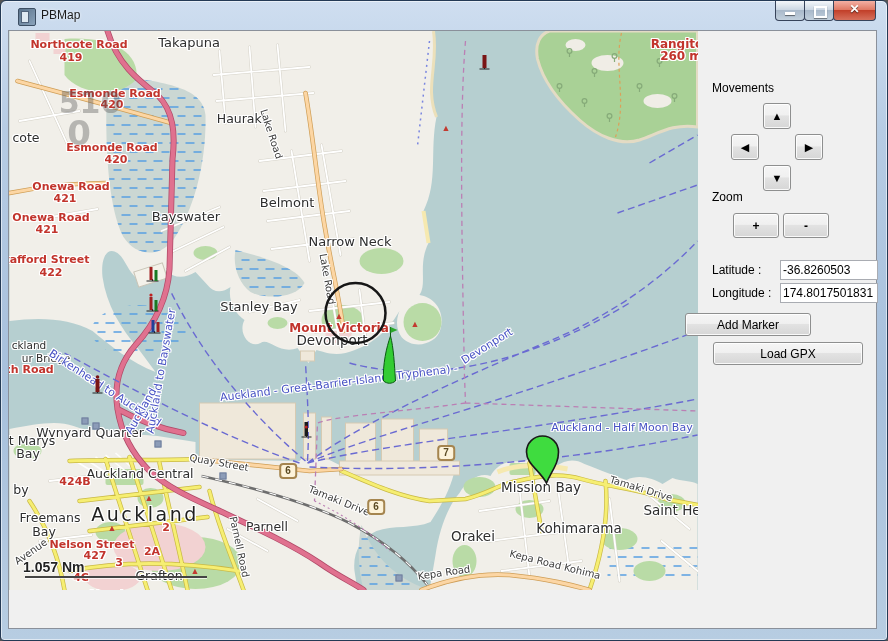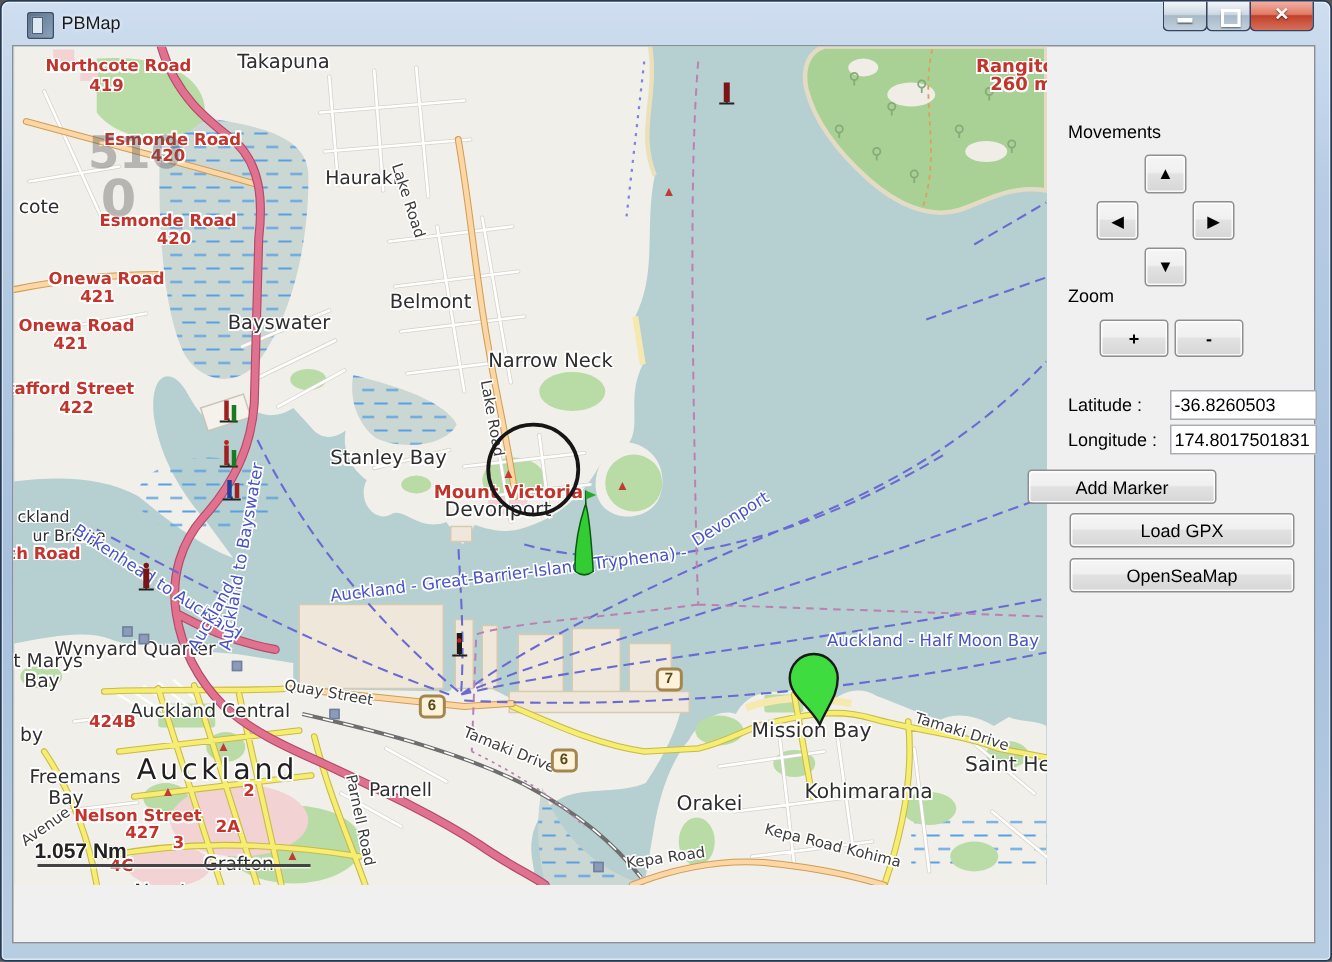--- a/index.html
+++ b/index.html
@@ -248,21 +248,21 @@
         <path class="bnd" d="M456,10 C450,80 452,200 455,345 L456,372 M456,372 L688,380
           M456,372 C400,380 330,384 308,392 L305,470"></path>
         <path d="M305,470 C330,482 360,500 380,520" stroke="#bb7fb4" stroke-width="1.1" stroke-dasharray="2,3" fill="none"></path>
       </svg>
 
       <div id="labels">
           <div class="ml place" style="left: 180px; top: 11px; transform: translate(-50%, -50%) rotate(0deg);">Takapuna</div>
           <div class="ml place" style="left: 232px; top: 88px; font-size: 12.5px; transform: translate(-50%, -50%) rotate(0deg);">Hauraki</div>
           <div class="ml place" style="left: 177px; top: 185px; transform: translate(-50%, -50%) rotate(0deg);">Bayswater</div>
           <div class="ml place" style="left: 278px; top: 171px; transform: translate(-50%, -50%) rotate(0deg);">Belmont</div>
-          <div class="ml place" style="left: 358px; top: 210px; transform: translate(-50%, -50%) rotate(0deg);">Narrow Neck</div>
+          <div class="ml place" style="left: 341px; top: 210px; transform: translate(-50%, -50%) rotate(0deg);">Narrow Neck</div>
           <div class="ml place" style="left: 250px; top: 275px; transform: translate(-50%, -50%) rotate(0deg);">Stanley Bay</div>
           <div class="ml place" style="left: 323px; top: 310px; font-size: 13.5px; transform: translate(-50%, -50%) rotate(0deg);">Devonport</div>
           <div class="ml place" style="left: 81px; top: 402px; font-size: 12.5px; transform: translate(-50%, -50%) rotate(0deg);">Wynyard Quarter</div>
           <div class="ml place" style="left: 23px; top: 410px; font-size: 12.5px; transform: translate(-50%, -50%) rotate(0deg);">t Marys</div>
           <div class="ml place" style="left: 19px; top: 423px; font-size: 12.5px; transform: translate(-50%, -50%) rotate(0deg);">Bay</div>
           <div class="ml place" style="left: 131px; top: 443px; font-size: 12.5px; transform: translate(-50%, -50%) rotate(0deg);">Auckland Central</div>
           <div class="ml place" style="left: 41px; top: 487px; font-size: 12.5px; transform: translate(-50%, -50%) rotate(0deg);">Freemans</div>
           <div class="ml place" style="left: 35px; top: 501px; font-size: 12.5px; transform: translate(-50%, -50%) rotate(0deg);">Bay</div>
           <div class="ml place" style="left: 12px; top: 459px; font-size: 12.5px; transform: translate(-50%, -50%) rotate(0deg);">by</div>
           <div class="ml place" style="left: 17px; top: 107px; font-size: 12.5px; transform: translate(-50%, -50%) rotate(0deg);">cote</div>
@@ -380,15 +380,14 @@
     <button class="btn7" style="left:724px;top:182px;width:46px;height:25px;font-weight:bold">+</button>
     <button class="btn7" style="left:774px;top:182px;width:46px;height:25px;font-weight:bold">-</button>
 
     <div class="plabel" style="left:703px;top:232px">Latitude :</div>
     <input class="tinput" style="left: 771px; top: 229px; width: 92px; height: 16px;" value="-36.8260503">
     <div class="plabel" style="left:703px;top:255px">Longitude :</div>
     <input class="tinput" style="left: 771px; top: 252px; width: 92px; height: 16px;" value="174.8017501831">
 
     <button class="btn7" style="left:676px;top:282px;width:126px;height:23px">Add Marker</button>
     <button class="btn7" style="left:704px;top:311px;width:150px;height:23px">Load GPX</button>
-    <button class="btn7" style="left:704px;top:341px;width:150px;height:23px">OpenSeaMap</button>
   </div>
 </div>
 
 </body></html>

